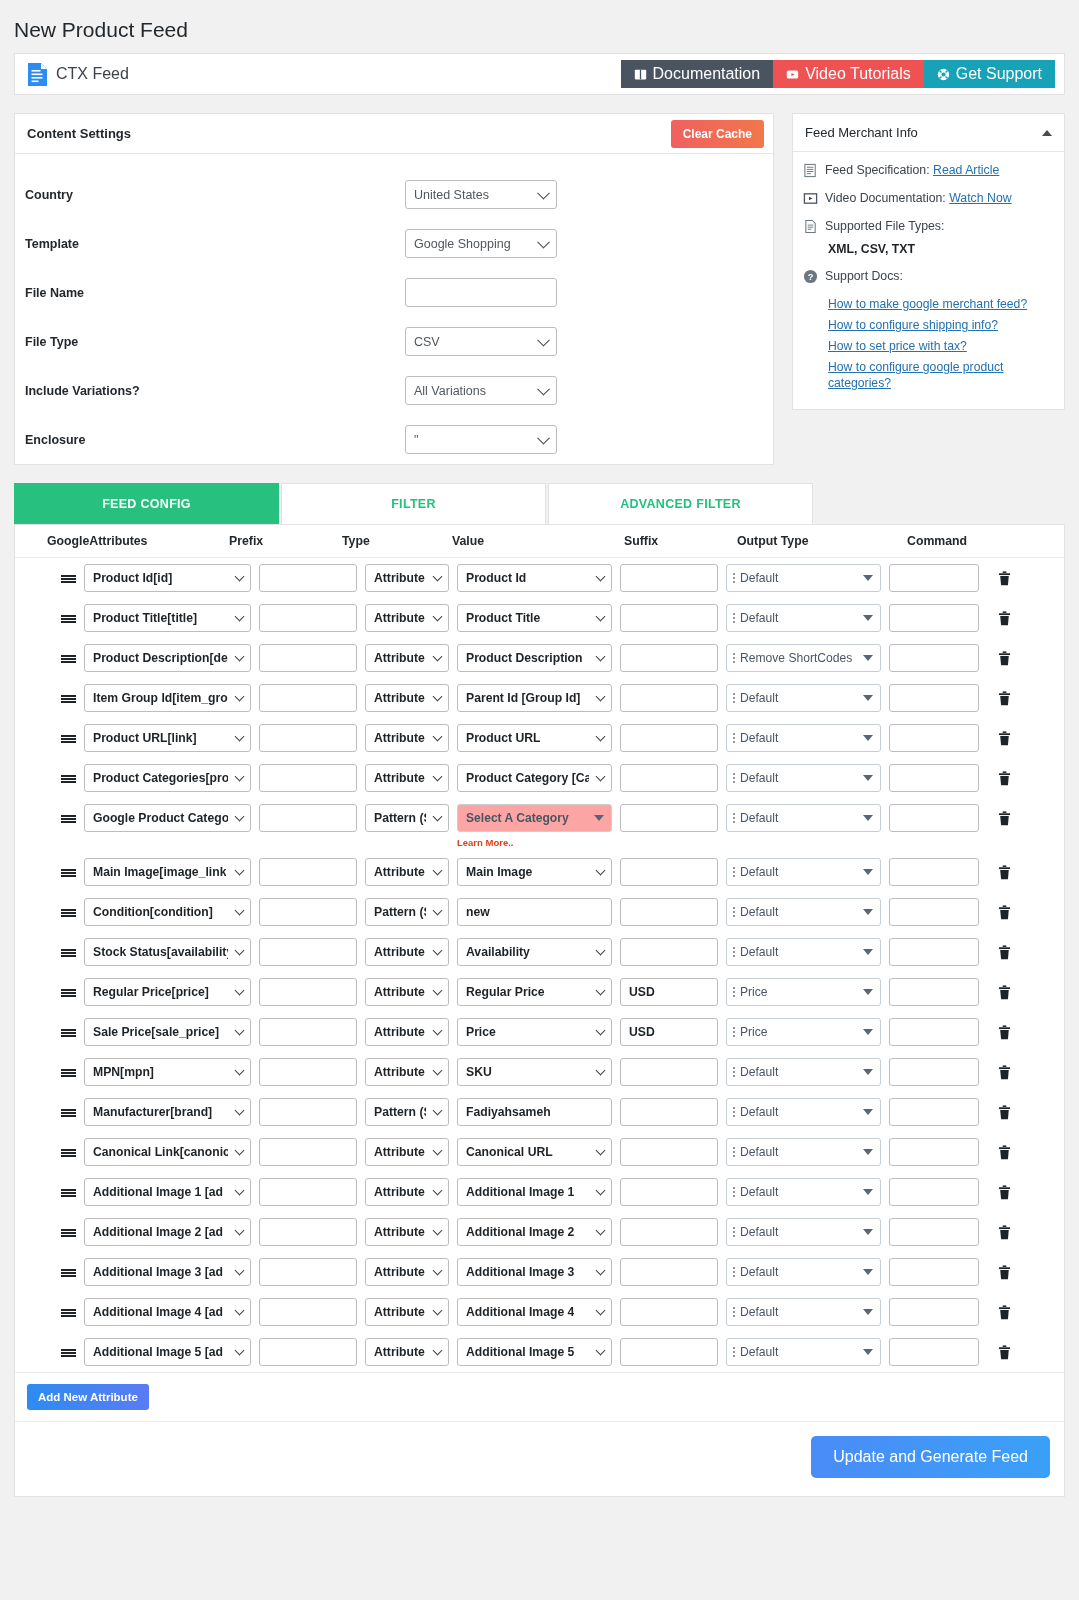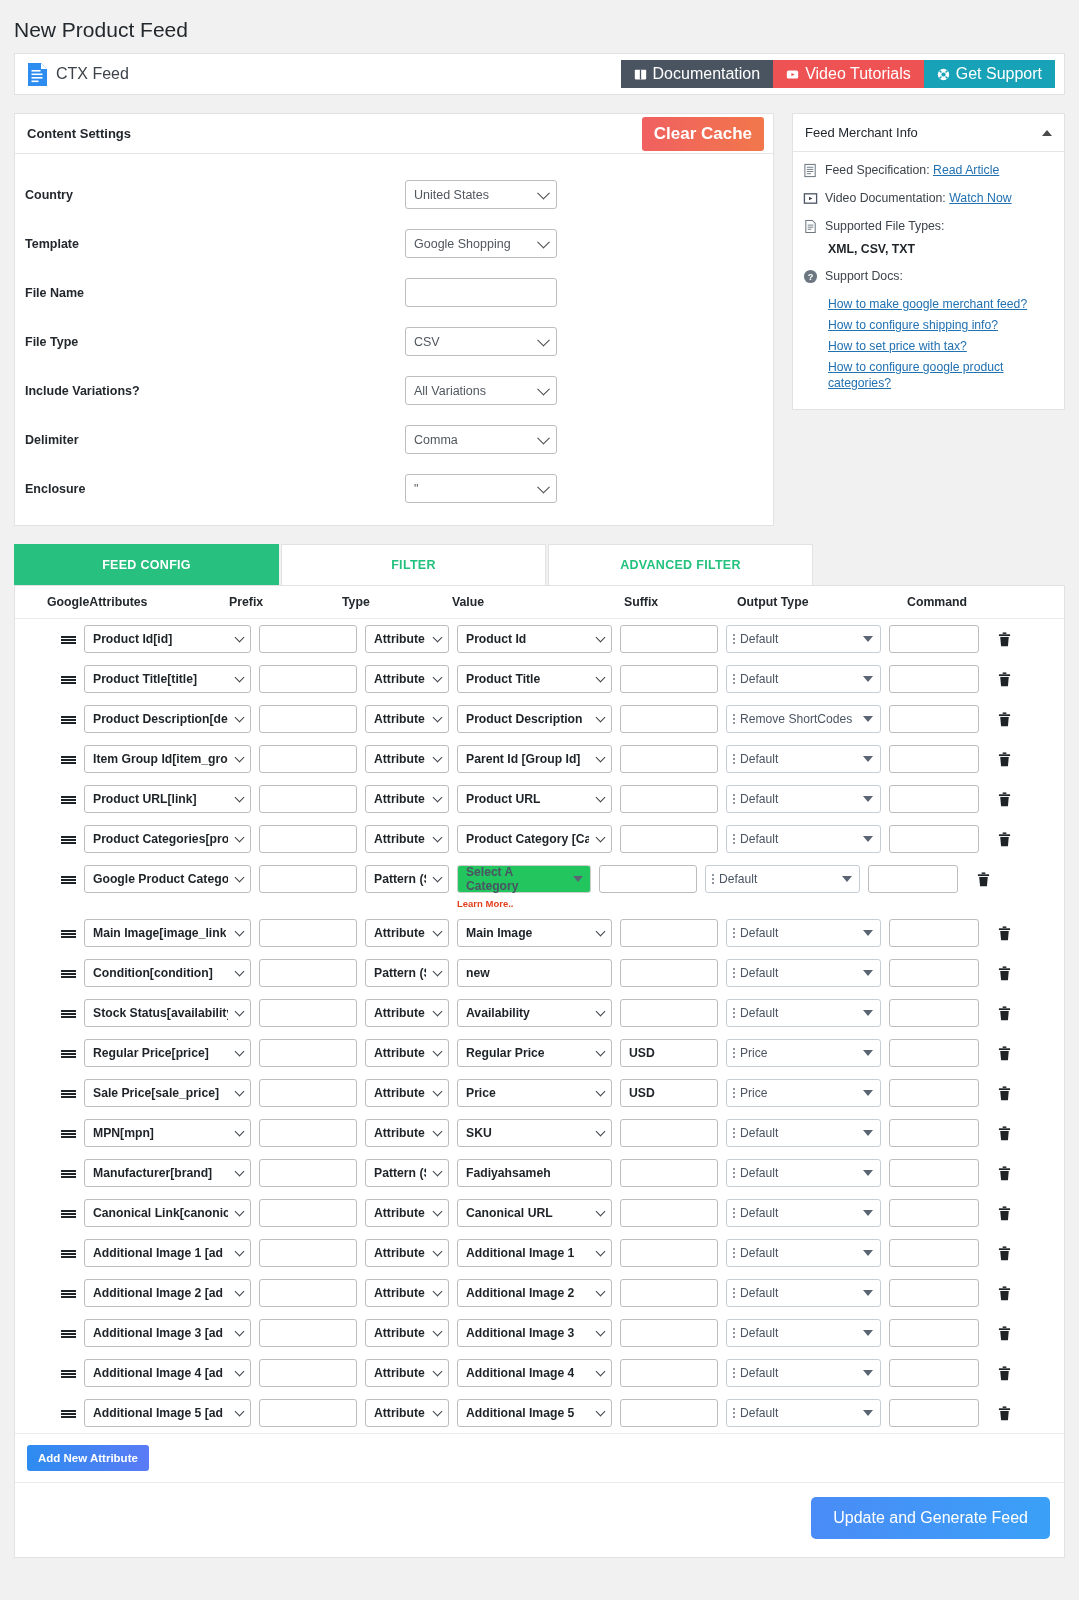--- a/index.html
+++ b/index.html
@@ -68,25 +68,25 @@
   .cs-head {
     height: 40px;
     display: flex; align-items: center; justify-content: space-between;
     padding: 0 9px 0 12px;
     border-bottom: 1px solid #e6e6e6;
   }
   .cs-head-title { font-size: 13px; font-weight: 700; color: #23282d; }
   .clear-cache {
     background: linear-gradient(to right, #f06060, #f2774b);
     color: #fff; border: none; border-radius: 3px;
-    font-size: 17px; font-weight: 700;
+    font-size: 12px; font-weight: 700;
     padding: 7px 12px; cursor: pointer;
     font-family: "Liberation Sans", sans-serif;
   }
-  .cs-body { padding: 16px 0 12px 0; }
+  .cs-body { padding: 16px 0 0 0; }
   .field-row {
     display: flex; align-items: center;
     height: 49px;
     padding: 0 0 0 10px;
   }
   .field-label {
     width: 380px;
     font-size: 12.5px; font-weight: 700; color: #23282d;
   }
   .ctl {
@@ -231,23 +231,23 @@
   .dots i { width: 2px; height: 2px; background: #6b7280; border-radius: 50%; display: block; }
   .tri {
     position: absolute; right: 7px; top: 50%;
     transform: translateY(-50%);
     width: 0; height: 0;
     border-left: 5px solid transparent;
     border-right: 5px solid transparent;
     border-top: 6px solid #5a6472;
   }
   .selcat {
-    height: 28px; width: 134px;
+    height: 28px; width: 155px;
     border: 1px solid #cfcfcf; border-radius: 3px;
-    background: #22c55e;
+    background: #fca5a5;
     display: flex; align-items: center;
     padding: 0 22px 0 8px;
     position: relative;
     font-size: 12.1px; font-weight: 700; color: #4a5563;
     cursor: pointer;
   }
   .learnmore {
     font-size: 9.5px; font-weight: 700; color: #e2401c;
     margin-top: 6px; cursor: pointer;
     text-decoration: none;
@@ -373,27 +373,20 @@
             </div>
           </div>
           <div class="field-row">
             <div class="field-label">Include Variations?</div>
             <div class="ctl">
               <span>All Variations</span>
               <span class="chev"></span>
             </div>
           </div>
           <div class="field-row">
-            <div class="field-label">Delimiter</div>
-            <div class="ctl">
-              <span>Comma</span>
-              <span class="chev"></span>
-            </div>
-          </div>
-          <div class="field-row">
             <div class="field-label">Enclosure</div>
             <div class="ctl">
               <span>"</span>
               <span class="chev"></span>
             </div>
           </div>
         </div>
     </div>
 
     <div class="panel merchant">

